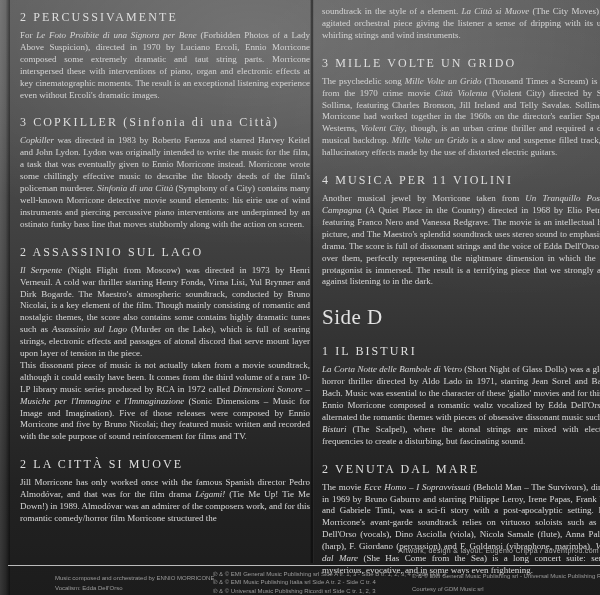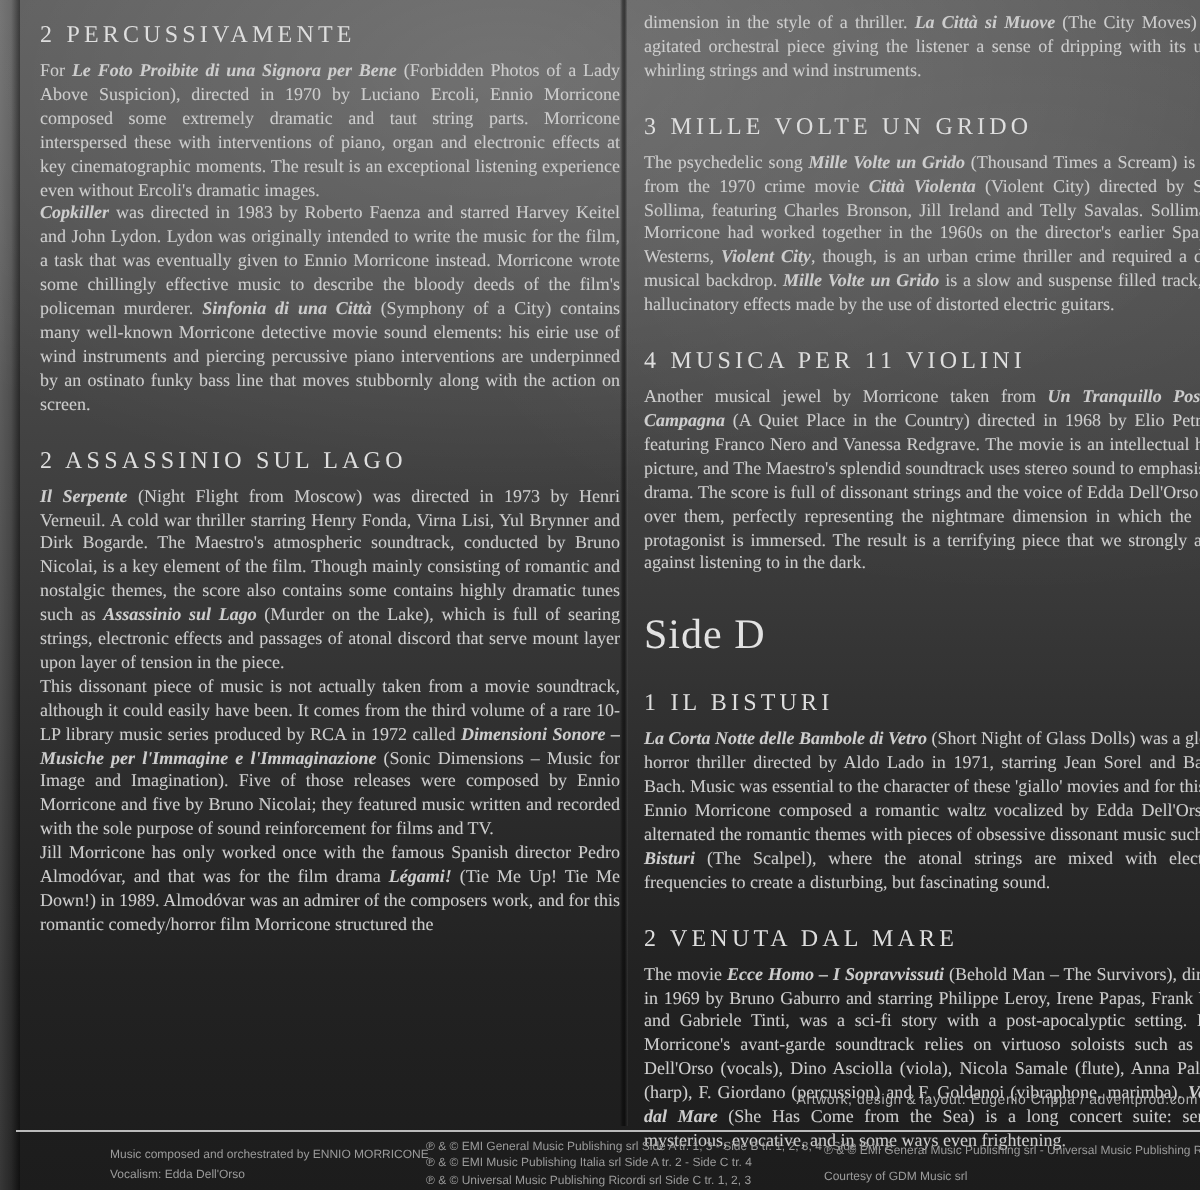--- a/index.html
+++ b/index.html
@@ -15,21 +15,21 @@
   .gutter{position:absolute;left:310px;top:0;width:4px;height:563px;
       background:linear-gradient(90deg, rgba(0,0,0,0) 0%, rgba(0,0,0,0.45) 35%, rgba(0,0,0,0.5) 60%, rgba(255,255,255,0.07) 100%);}
   .col{position:absolute;top:6px;color:#cfcfcf;}
   .col-left{left:20px;width:290px;}
   .col-right{left:322px;width:298px;}
   .trk{font-size:12px;font-weight:normal;letter-spacing:2.1px;color:#dedede;
        margin:14px 0 5px 0;white-space:nowrap;}
   .trk:first-child{margin-top:4px;}
   .body{font-size:9px;line-height:11.9px;text-align:justify;margin:0;
         color:#cdcdcd;text-shadow:0 0 0.5px rgba(255,255,255,0.18);}
-  .body i{font-style:italic;font-weight:bold;}
+  .body i{font-style:italic;}
   .side{font-size:21px;color:#e2e2e2;margin:17px 0 8px 0;letter-spacing:0.5px;}
   .artwork-credit{position:absolute;right:1px;top:547px;font-family:"Liberation Sans",sans-serif;
         font-size:7px;color:#b2b2b2;letter-spacing:0.3px;white-space:nowrap;}
   .footer-rule{position:absolute;left:8px;right:0;top:565px;height:1px;
         background:rgba(232,232,232,0.78);}
   .footer-block{position:absolute;font-family:"Liberation Sans",sans-serif;
         font-size:6px;line-height:8.4px;color:#9b9b9b;white-space:nowrap;}
   .footer-left{left:55px;top:573px;line-height:10px;}
   .footer-mid{left:213px;top:570px;}
   .footer-right{left:412px;top:572px;}
@@ -39,33 +39,35 @@
 <body>
 
 <div class="cover">
   <div class="edge-strip"></div>
   <div class="gutter"></div>
 
   <div class="col col-left">
     <h3 class="trk">2 PERCUSSIVAMENTE</h3>
     <p class="body"><span>For </span><i>Le Foto Proibite di una Signora per Bene</i><span> (Forbidden Photos of a Lady Above Suspicion), directed in 1970 by Luciano Ercoli, Ennio Morricone composed some extremely dramatic and taut string parts. Morricone interspersed these with interventions of piano, organ and electronic effects at key cinematographic moments. The result is an exceptional listening experience even without Ercoli's dramatic images.</span></p>
 
+    <h3 class="trk">3 COPKILLER (Sinfonia di una Città)</h3>
     <p class="body"><i>Copkiller</i><span> was directed in 1983 by Roberto Faenza and starred Harvey Keitel and John Lydon. Lydon was originally intended to write the music for the film, a task that was eventually given to Ennio Morricone instead. Morricone wrote some chillingly effective music to describe the bloody deeds of the film's policeman murderer. </span><i>Sinfonia di una Città</i><span> (Symphony of a City) contains many well-known Morricone detective movie sound elements: his eirie use of wind instruments and piercing percussive piano interventions are underpinned by an ostinato funky bass line that moves stubbornly along with the action on screen.</span></p>
 
     <h3 class="trk">2 ASSASSINIO SUL LAGO</h3>
     <p class="body"><i>Il Serpente</i><span> (Night Flight from Moscow) was directed in 1973 by Henri Verneuil. A cold war thriller starring Henry Fonda, Virna Lisi, Yul Brynner and Dirk Bogarde. The Maestro's atmospheric soundtrack, conducted by Bruno Nicolai, is a key element of the film. Though mainly consisting of romantic and nostalgic themes, the score also contains some contains highly dramatic tunes such as </span><i>Assassinio sul Lago</i><span> (Murder on the Lake), which is full of searing strings, electronic effects and passages of atonal discord that serve mount layer upon layer of tension in the piece.</span></p>
 
 
     <p class="body"><span>This dissonant piece of music is not actually taken from a movie soundtrack, although it could easily have been. It comes from the third volume of a rare 10-LP library music series produced by RCA in 1972 called </span><i>Dimensioni Sonore – Musiche per l'Immagine e l'Immaginazione</i><span> (Sonic Dimensions – Music for Image and Imagination). Five of those releases were composed by Ennio Morricone and five by Bruno Nicolai; they featured music written and recorded with the sole purpose of sound reinforcement for films and TV.</span></p>
 
+    <h3 class="trk">2 LA CITTÀ SI MUOVE</h3>
     <p class="body"><span>Jill Morricone has only worked once with the famous Spanish director Pedro Almodóvar, and that was for the film drama </span><i>Légami!</i><span> (Tie Me Up! Tie Me Down!) in 1989. Almodóvar was an admirer of the composers work, and for this romantic comedy/horror film Morricone structured the</span></p>
   </div>
 
   <div class="col col-right">
-    <p class="body"><span>dimension in the style of a thriller. </span><i>La Città si Muove</i><span> (The City Moves) is an agitated orchestral piece giving the listener a sense of dripping with its use of whirling strings and wind instruments.</span></p>
+    <p class="body"><span>soundtrack in the style of a element. </span><i>La Città si Muove</i><span> (The City Moves) is an agitated orchestral piece giving the listener a sense of dripping with its use of whirling strings and wind instruments.</span></p>
 
     <h3 class="trk">3 MILLE VOLTE UN GRIDO</h3>
     <p class="body"><span>The psychedelic song </span><i>Mille Volte un Grido</i><span> (Thousand Times a Scream) is taken from the 1970 crime movie </span><i>Città Violenta</i><span> (Violent City) directed by Sergio Sollima, featuring Charles Bronson, Jill Ireland and Telly Savalas. Sollima and Morricone had worked together in the 1960s on the director's earlier Spaghetti Westerns, </span><i>Violent City</i><span>, though, is an urban crime thriller and required a darker musical backdrop. </span><i>Mille Volte un Grido</i><span> is a slow and suspense filled track, with hallucinatory effects made by the use of distorted electric guitars.</span></p>
 
     <h3 class="trk">4 MUSICA PER 11 VIOLINI</h3>
     <p class="body"><span>Another musical jewel by Morricone taken from </span><i>Un Tranquillo Posto di Campagna</i><span> (A Quiet Place in the Country) directed in 1968 by Elio Petri and featuring Franco Nero and Vanessa Redgrave. The movie is an intellectual horror picture, and The Maestro's splendid soundtrack uses stereo sound to emphasise the drama. The score is full of dissonant strings and the voice of Edda Dell'Orso soars over them, perfectly representing the nightmare dimension in which the film's protagonist is immersed. The result is a terrifying piece that we strongly advise against listening to in the dark.</span></p>
 
     <div class="side">Side D</div>
 
     <h3 class="trk">1 IL BISTURI</h3>

